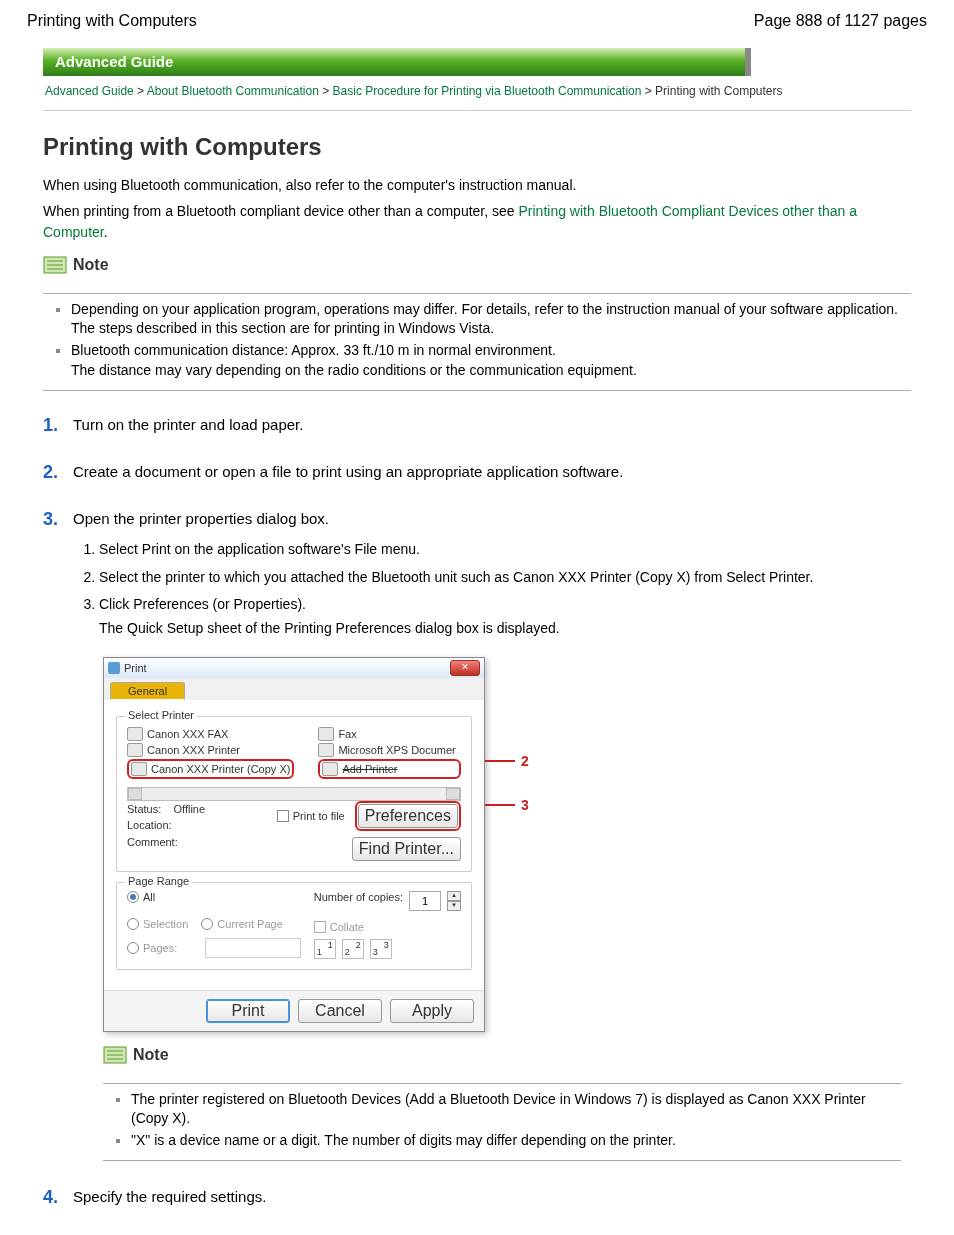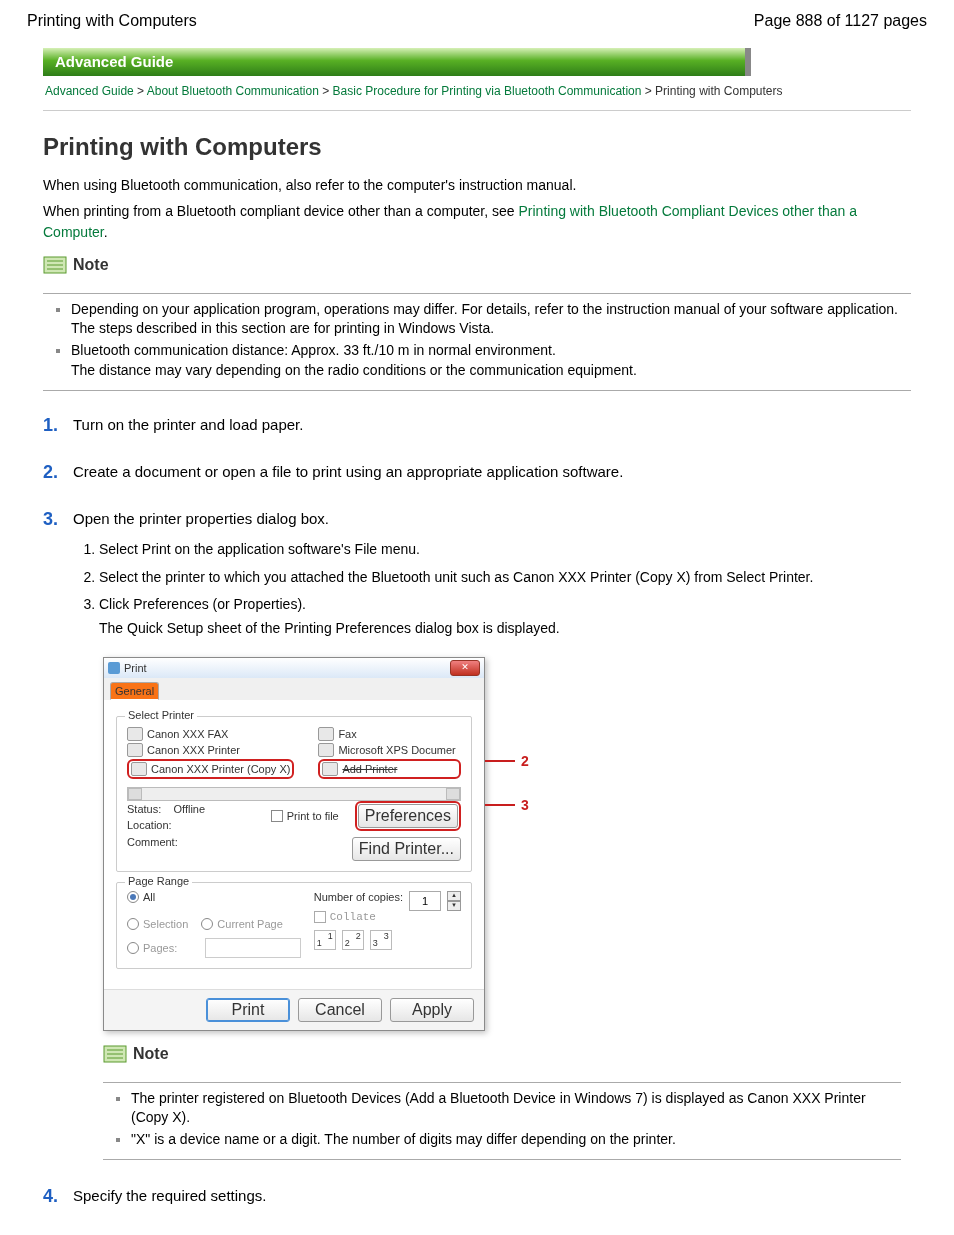--- a/index.html
+++ b/index.html
@@ -120,23 +120,23 @@
   .titlebar .ttl { display:flex; align-items:center; gap:4px; }
   .tb-icon { width: 12px; height: 12px; background: #5a9bd5; border-radius: 2px; }
   .win-close {
     width: 28px; height: 14px; border-radius: 3px;
     background: linear-gradient(to bottom,#f08080,#c03020);
     color:#fff; font-size: 9px; text-align:center; line-height:13px;
     border:1px solid #983325;
   }
   .tabrow { padding: 4px 6px 0 6px; background:#f0f0f0; }
   .tab {
-    display:inline-block; padding: 2px 4px;
+    display:inline-block; padding: 2px 17px;
     border: 1px solid #aaa; border-bottom: 1px solid #fff;
-    background: #f97316; border-radius: 3px 3px 0 0;
+    background: #eab308; border-radius: 3px 3px 0 0;
   }
   .dlg-body { padding: 16px 12px 10px 12px; background:#fff; }
   .grp {
     border: 1px solid #ccc; border-radius: 2px;
     padding: 8px 10px 10px 10px; position: relative; margin-bottom:10px;
   }
   .grp-title {
     position: absolute; top: -8px; left: 8px; background: #fff; padding: 0 3px;
     font-size: 11px;
   }
@@ -311,21 +311,21 @@
 
                 <div class="scroll"></div>
 
                 <div class="row2">
                   <div class="lf">
                     <div><span>Status:</span>&nbsp;&nbsp;&nbsp;&nbsp;<span>Offline</span></div>
                     <div>Location:</div>
                     <div>Comment:</div>
                   </div>
                   <div style="text-align:right;">
-                    <div style="display:flex; gap:6px; align-items:center; justify-content:flex-end;">
+                    <div style="display:flex; align-items:center; justify-content:flex-end;">
                       <label class="rb">
                           <span style="width:10px;height:10px;border:1px solid #888;display:inline-block;"></span>
                           <span>Print to file</span>
                         </label>
                       <span class="pref-hl"><span class="btn">Preferences</span></span>
                     </div>
                     <div style="margin-top:6px;"><span class="btn">Find Printer...</span></div>
                   </div>
                 </div>
               </div>
@@ -358,21 +358,21 @@
                   </div>
                   <div>
                     <div class="copies">
                       <span>Number of copies:</span>
                       <input type="text" value="1" style="">
                       <div class="spin">
                           <div>▴</div>
                           <div>▾</div>
                         </div>
                     </div>
-                    <div style="color:#999;font-family:Liberation Mono, monospace;">
+                    <div style="margin-top:10px; color:#999;">
                       <label class="rb">
                           <span style="width:10px;height:10px;border:1px solid #aaa;display:inline-block;"></span>
                           <span>Collate</span>
                         </label>
                     </div>
                     <div class="collate-ill">
                       <div class="stack">
                           <span style="left:2px;bottom:1px;">1</span>
                           <span style="right:2px;top:0;">1</span>
                         </div>

